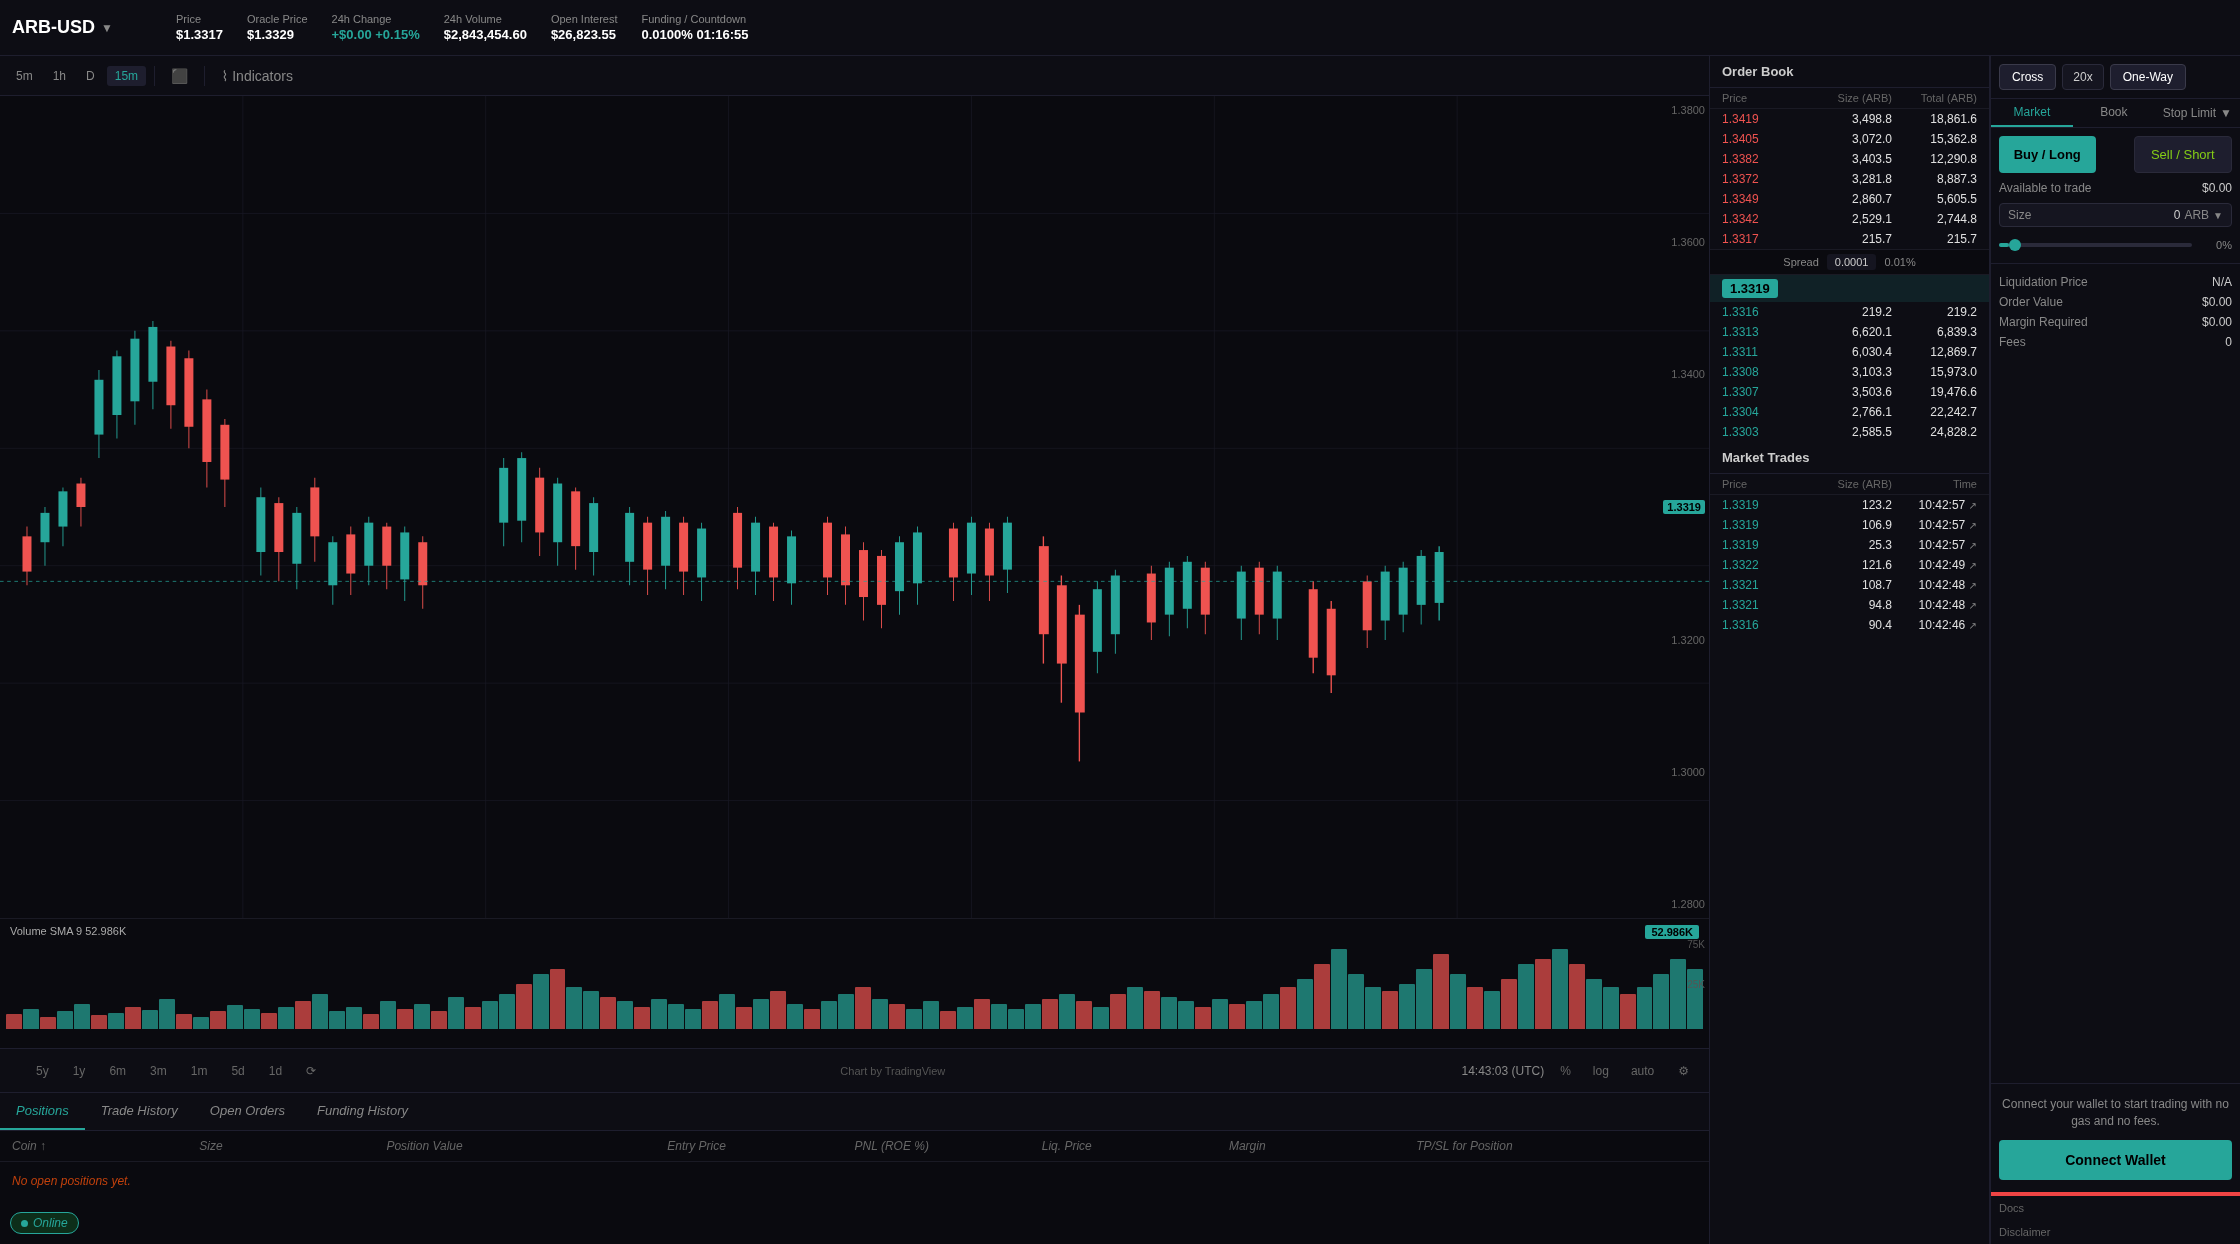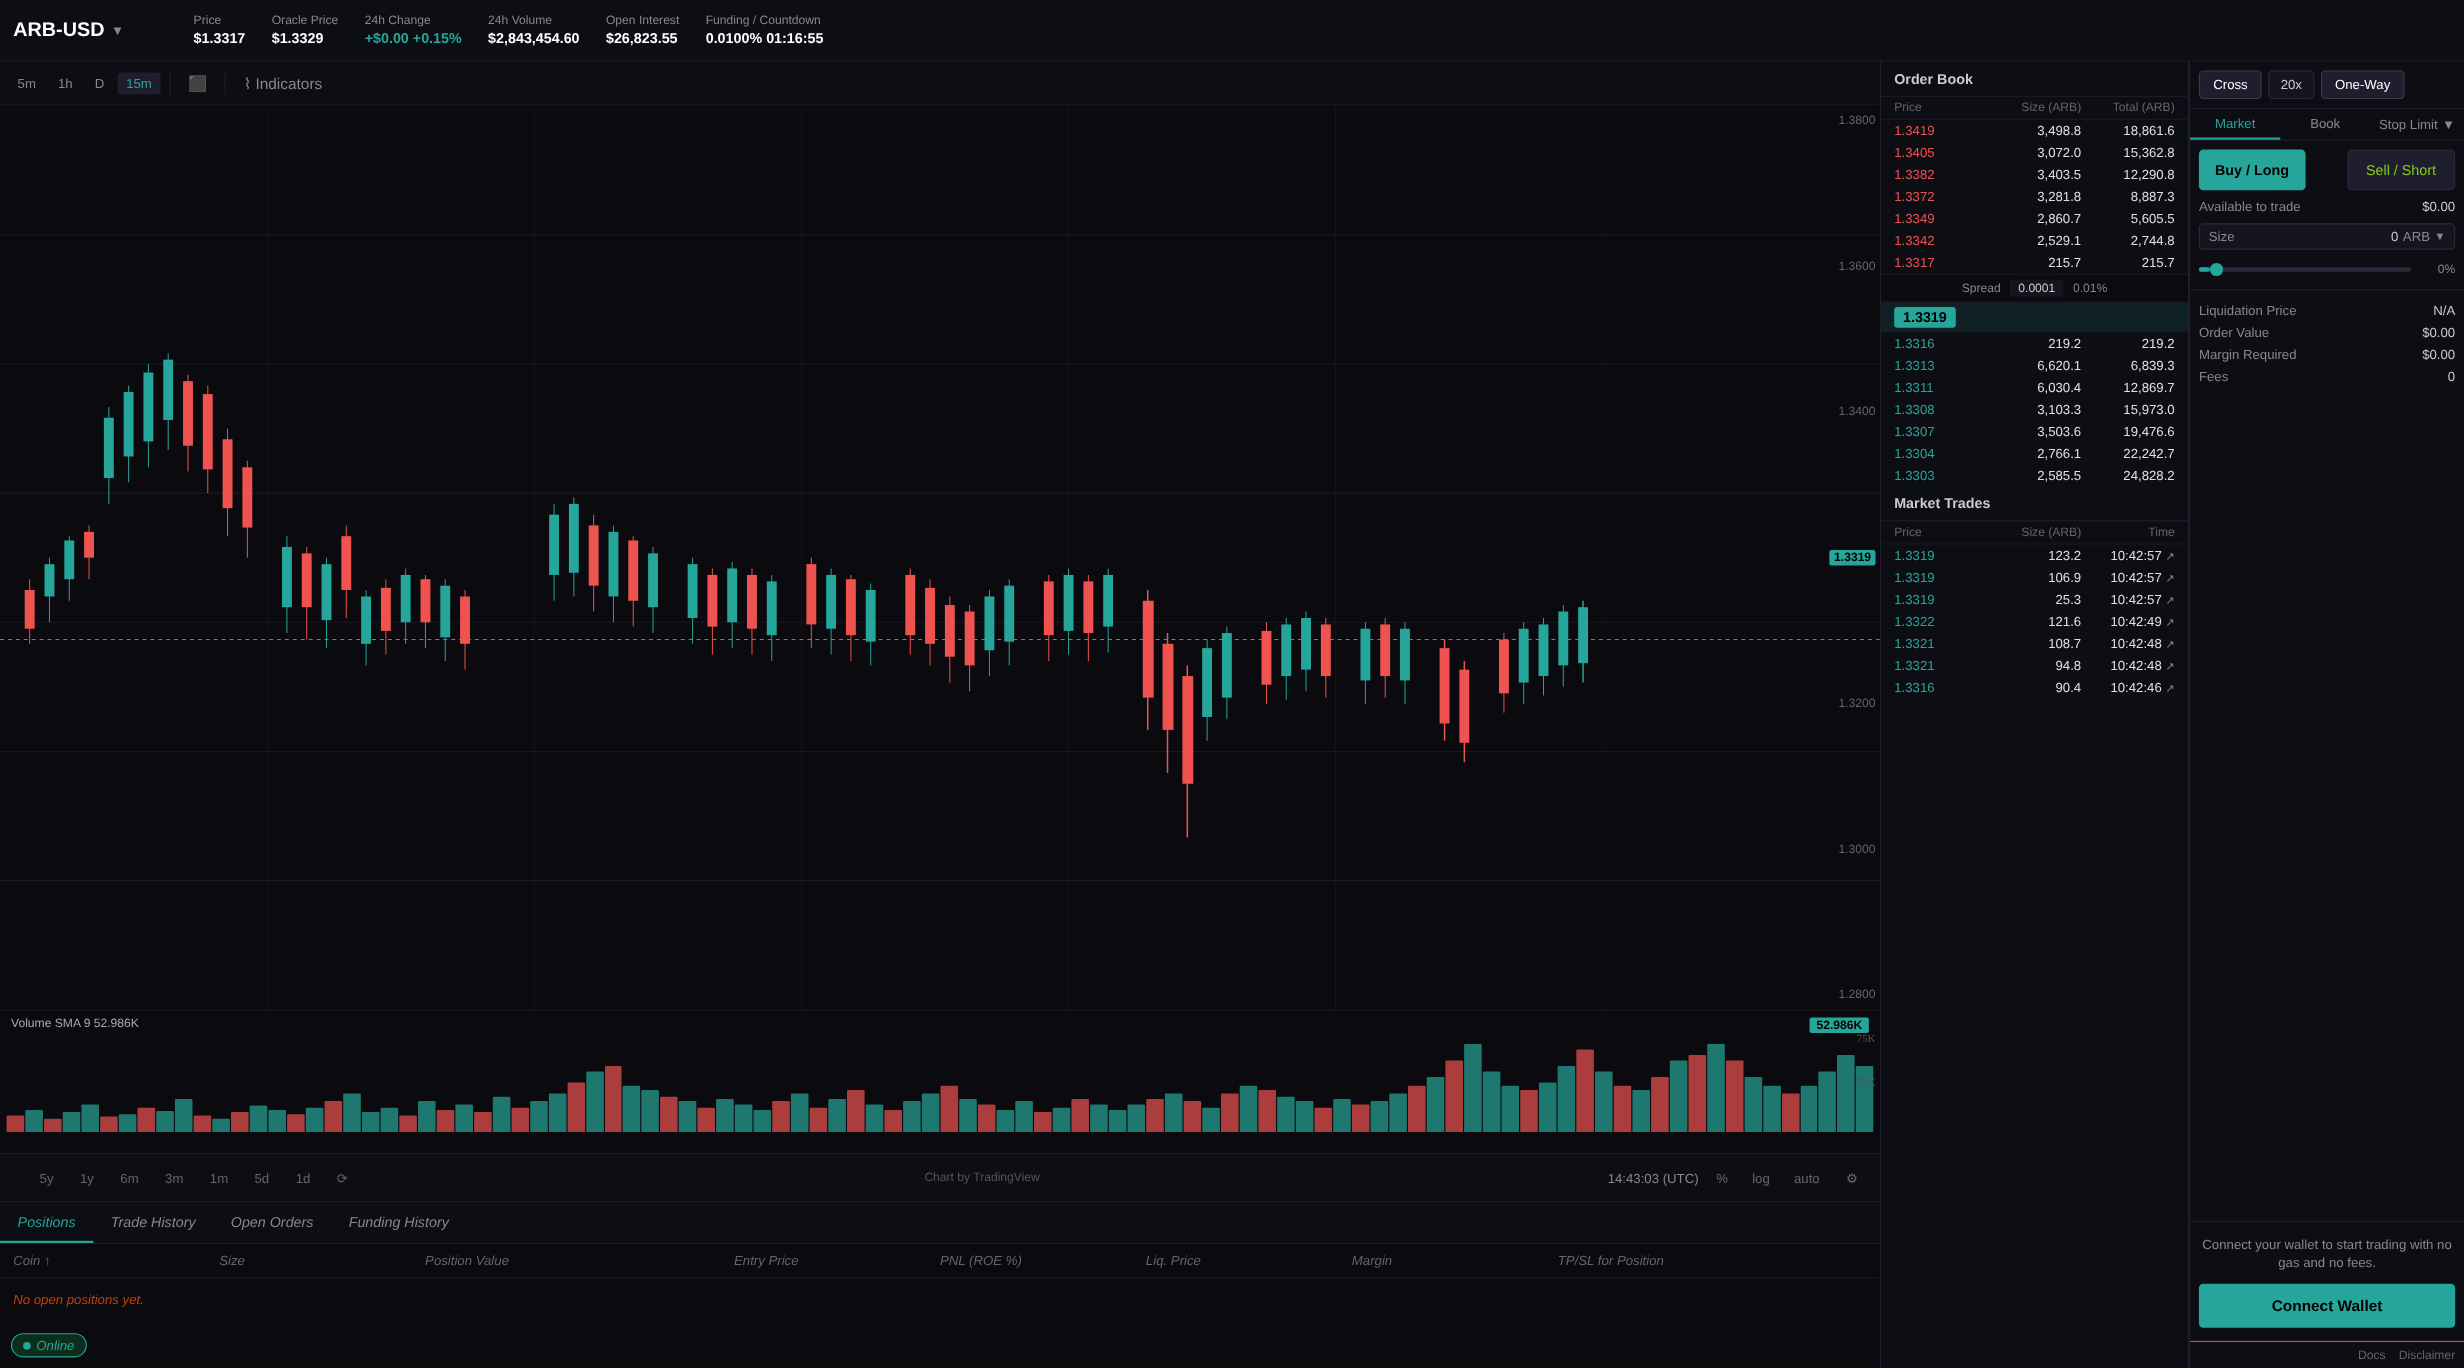--- a/index.html
+++ b/index.html
@@ -564,21 +564,22 @@
       font-size: 14px;
       font-weight: 600;
     }
 
     
     .footer-links {
       display: flex;
       justify-content: flex-end;
       padding: 6px 8px;
       gap: 12px;
-      border-top: 1px solid #ef4444;
+      border-top: 4px solid #ef4444;
+      flex-direction: column;
     }
     .footer-link {
       color: #666;
       font-size: 11px;
       cursor: pointer;
     }
 
     
     .chart-svg {
       width: 100%;
@@ -981,21 +982,21 @@
           <div class="vol-bar" style="height: 65px; background: rgb(239, 83, 80); opacity: 0.7;"></div>
           <div class="vol-bar" style="height: 50px; background: rgb(38, 166, 154); opacity: 0.7;"></div>
           <div class="vol-bar" style="height: 42px; background: rgb(38, 166, 154); opacity: 0.7;"></div>
           <div class="vol-bar" style="height: 35px; background: rgb(239, 83, 80); opacity: 0.7;"></div>
           <div class="vol-bar" style="height: 42px; background: rgb(38, 166, 154); opacity: 0.7;"></div>
           <div class="vol-bar" style="height: 55px; background: rgb(38, 166, 154); opacity: 0.7;"></div>
           <div class="vol-bar" style="height: 70px; background: rgb(38, 166, 154); opacity: 0.7;"></div>
           <div class="vol-bar" style="height: 60px; background: rgb(38, 166, 154); opacity: 0.7;"></div>
         </div>
 
-      <div style="position:absolute; right:4px; top:20px; color:#555; font-size:10px;font-family:Liberation Serif, serif;">75K</div>
+      <div style="position:absolute; right:4px; top:20px; color:#555; font-size:10px;">75K</div>
       <div style="position:absolute; right:4px; top:60px; color:#555; font-size:10px;">25K</div>
 
       <div class="volume-value-label">52.986K</div>
     </div>
 
     <div class="chart-bottom-bar">
       <div class="tv-logo">TV</div>
       <div style="width:8px"></div>
       <button class="period-btn">5y</button>
       <button class="period-btn">1y</button>

